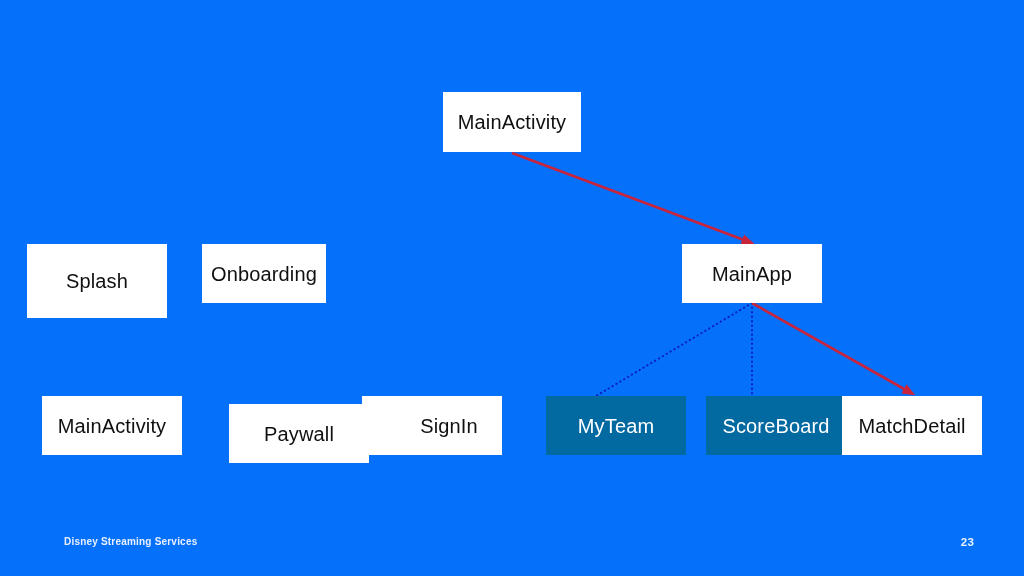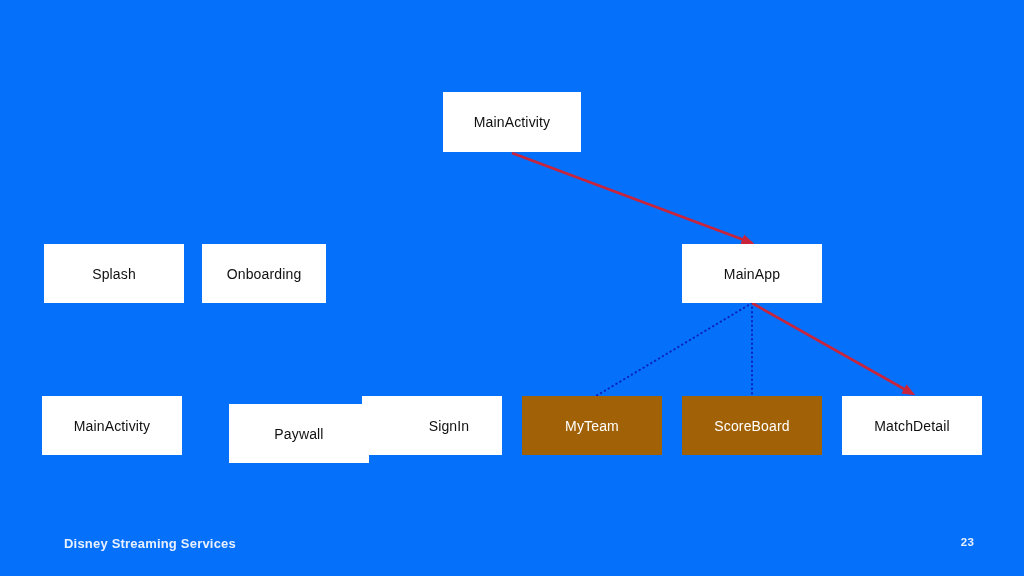--- a/index.html
+++ b/index.html
@@ -29,40 +29,41 @@
     pointer-events: none;
   }
   .node {
     position: absolute;
     box-sizing: border-box;
     display: flex;
     align-items: center;
     justify-content: center;
     background: #FFFFFF;
     color: #101010;
-    font-size: 14px;
+    font-size: 20px;
     font-weight: 400;
     letter-spacing: 0.15px;
     line-height: 1;
     text-align: right;
     z-index: 3;
   }
   .node.dark {
-    background: #a16207;
+    background: #0369a1;
     color: #FFFFFF;
+    margin-left: 24px;
   }
   .node-label {
     display: block;
     white-space: nowrap;
   }
   #footer-brand {
     position: absolute;
     left: 64px;
     top: 536px;
-    font-size: 13px;
+    font-size: 10px;
     font-weight: 700;
     letter-spacing: 0.2px;
     color: #E8F0FF;
     z-index: 4;
     white-space: nowrap;
   }
   #footer-page {
     position: absolute;
     right: 50px;
     top: 536px;
@@ -88,21 +89,21 @@
       <line x1="512" y1="153" x2="752" y2="243" stroke="#C8243C" stroke-width="2.6" stroke-linecap="butt" marker-end="url(#arrow-C8243C)"></line>
       <line x1="752" y1="303" x2="596" y2="396" stroke="#0B23BE" stroke-width="2" stroke-linecap="round" stroke-dasharray="0.5 4"></line>
       <line x1="752" y1="303" x2="752" y2="396" stroke="#0B23BE" stroke-width="2" stroke-linecap="round" stroke-dasharray="0.5 4"></line>
       <line x1="752" y1="303" x2="913" y2="394" stroke="#C8243C" stroke-width="2.6" stroke-linecap="butt" marker-end="url(#arrow-C8243C)"></line>
     </svg>
 
   <div id="nodes">
       <div class="node" style="left: 443px; top: 92px; width: 138px; height: 60px;">
         <span class="node-label">MainActivity</span>
       </div>
-      <div class="node" style="left: 44px; top: 244px; width: 140px; height: 59px;">
+      <div class="node" style="left: 27px; top: 244px; width: 140px; height: 74px;">
         <span class="node-label">Splash</span>
       </div>
       <div class="node" style="left: 202px; top: 244px; width: 124px; height: 59px;">
         <span class="node-label">Onboarding</span>
       </div>
       <div class="node" style="left: 682px; top: 244px; width: 140px; height: 59px;">
         <span class="node-label">MainApp</span>
       </div>
       <div class="node" style="left: 42px; top: 396px; width: 140px; height: 59px;">
         <span class="node-label">MainActivity</span>

